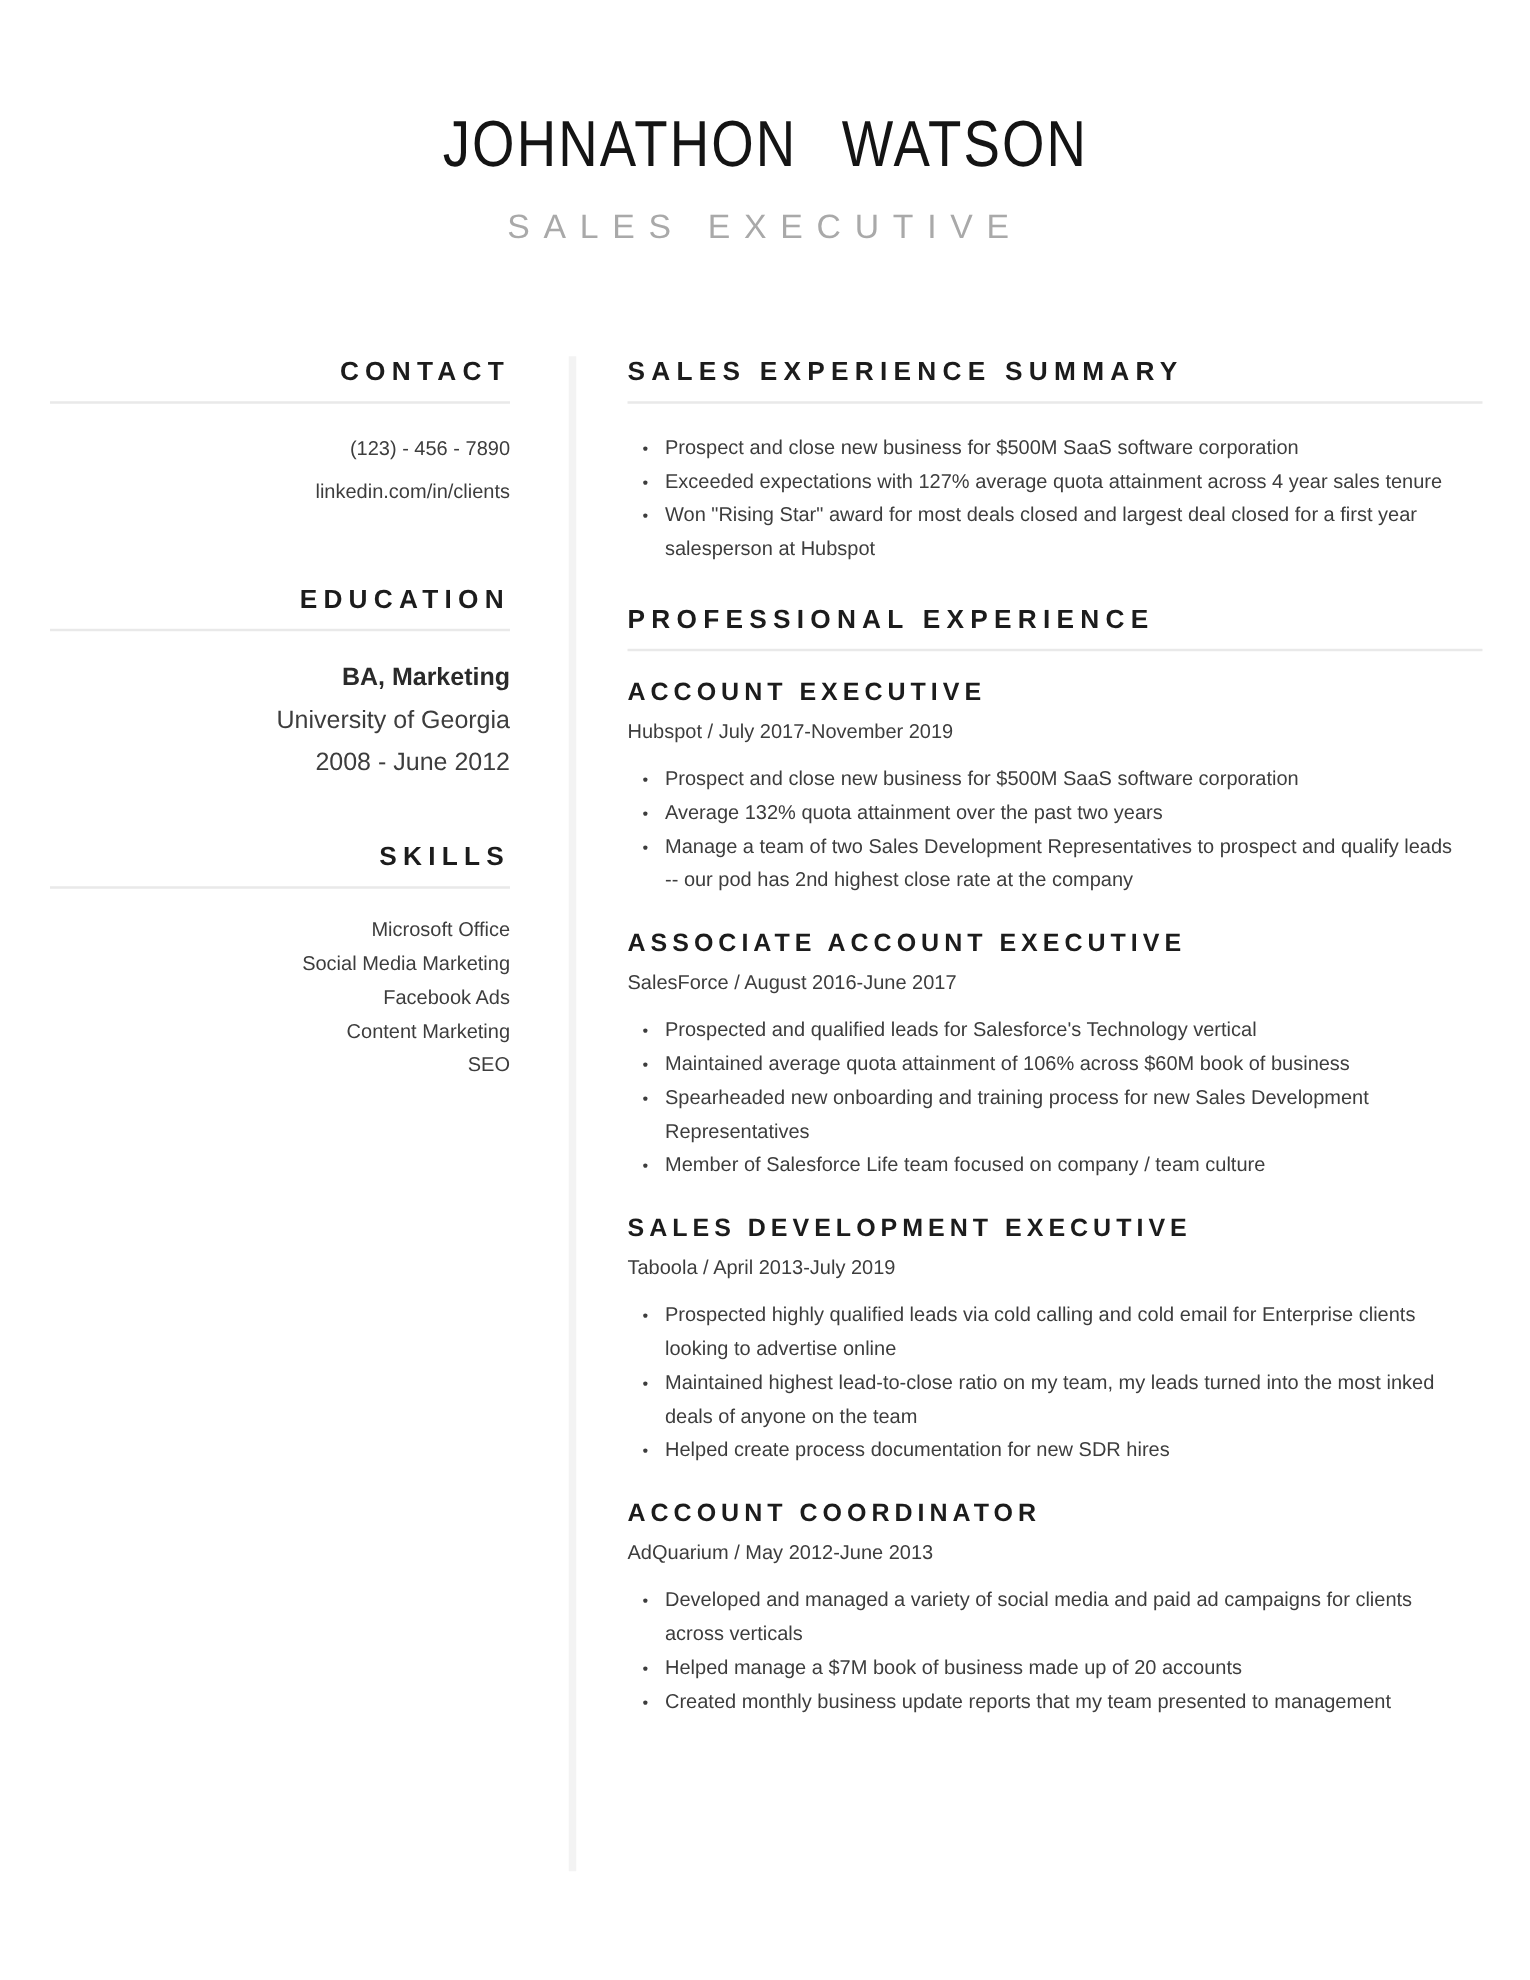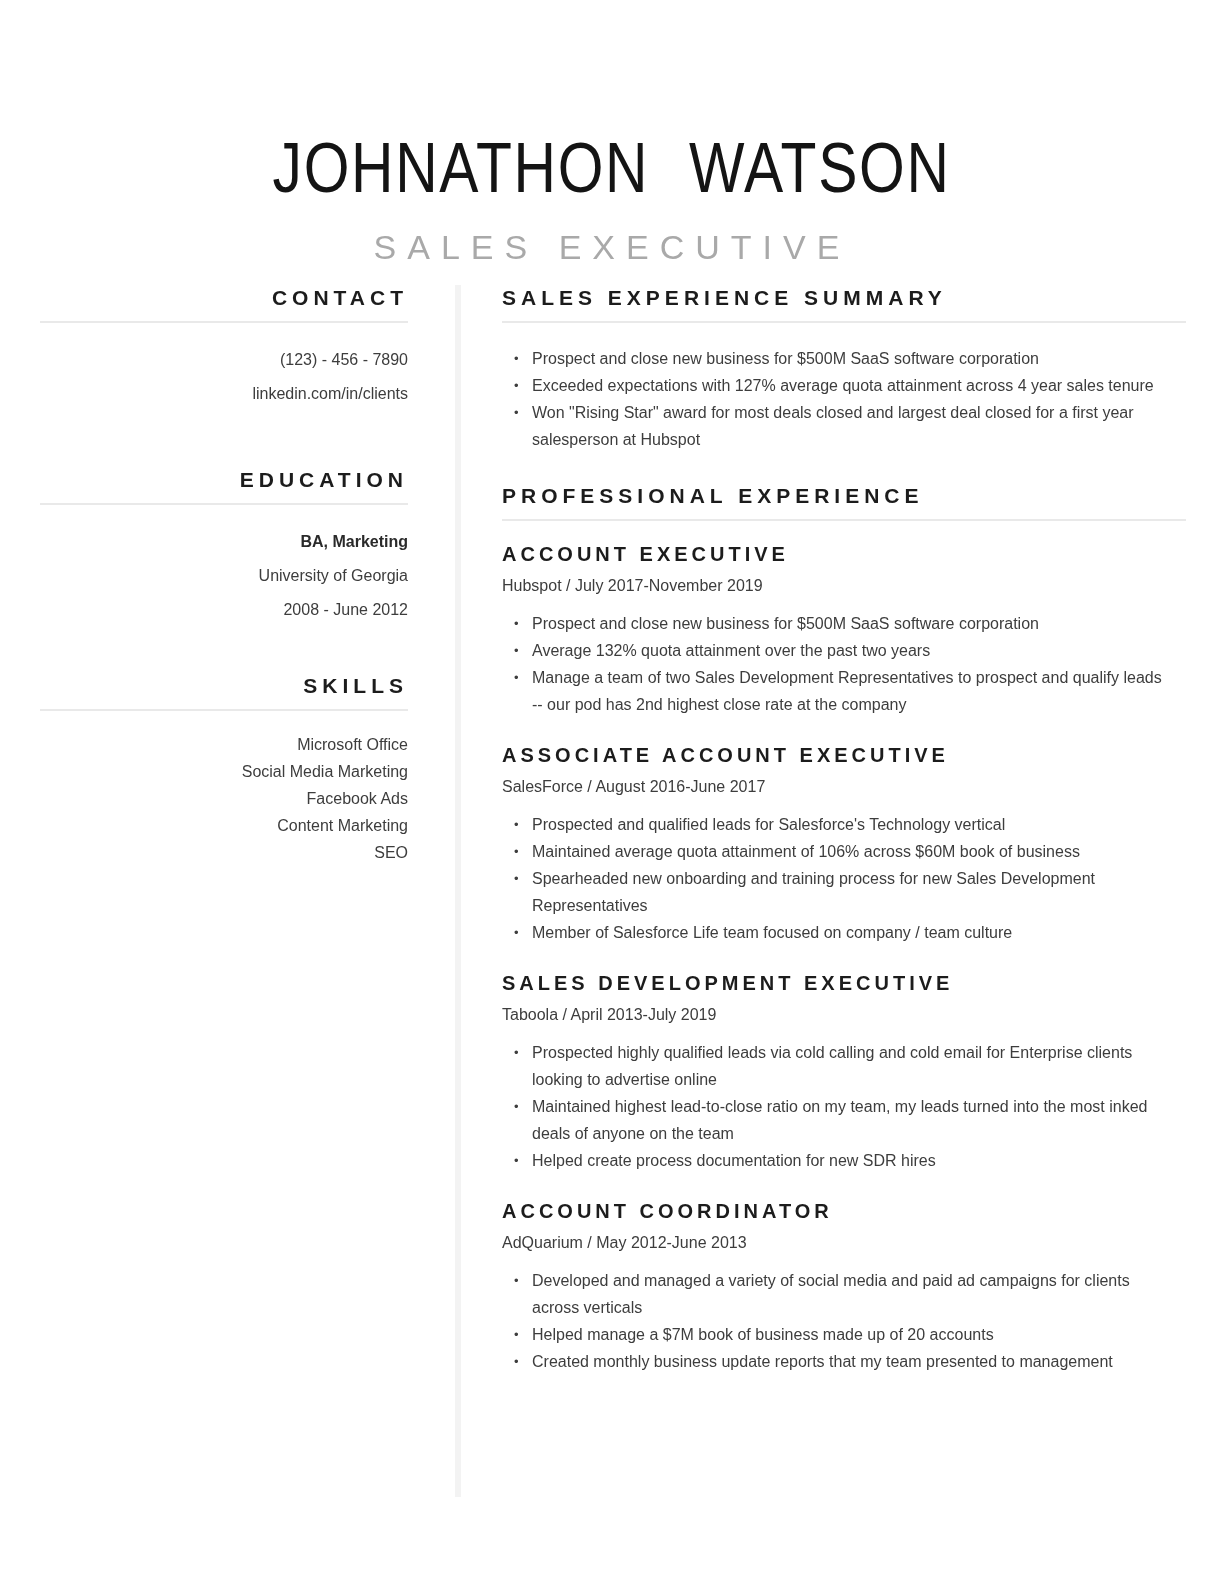--- a/index.html
+++ b/index.html
@@ -10,38 +10,38 @@
     --divider:#f3f3f3;
     --name:#141414;
   }
   *{margin:0;padding:0;box-sizing:border-box;}
   html,body{background:#ffffff;}
   body{font-family:"Liberation Sans","DejaVu Sans",sans-serif;color:var(--body);}
   .page{position:relative;width:1224px;height:1584px;background:#ffffff;overflow:hidden;}
 
   
   .header{position:absolute;top:86px;left:0;width:100%;text-align:center;}
-  .name{font-size:70px;font-weight:400;color:var(--name);letter-spacing:2px;word-spacing:26px;white-space:nowrap;margin-top:42px;}
+  .name{font-size:52px;font-weight:400;color:var(--name);letter-spacing:2px;word-spacing:26px;white-space:nowrap;}
   .name-inner{display:inline-block;transform:scaleX(0.84);transform-origin:50% 50%;}
-  .subtitle{margin-top:20px;font-size:34px;letter-spacing:11px;color:var(--subtitle);font-weight:400;}
+  .subtitle{margin-top:20px;font-size:27px;letter-spacing:11px;color:var(--subtitle);font-weight:400;}
 
   
   .sidebar{position:absolute;left:40px;top:285px;width:368px;text-align:right;}
   .divider{position:absolute;left:455px;top:285px;width:6px;height:1212px;background:var(--divider);}
   .main{position:absolute;left:502px;top:285px;width:684px;text-align:left;}
 
   h2{font-size:21px;font-weight:700;letter-spacing:5px;color:var(--heading);line-height:26px;}
   .rule{height:2px;background:var(--rule);margin:10px 0 18px 0;border:none;}
 
   
   .side-section{margin-bottom:0;}
   .side-section .rule{margin:10px 0 20px 0;}
   .contact-list,.edu-list,.skill-list{list-style:none;}
   .contact-list li{font-size:16px;line-height:34px;}
-  .edu-list li{font-size:16px;line-height:34px;}
+  .edu-list li{font-size:20px;line-height:34px;}
   .edu-degree{font-weight:700;color:#2a2a2a;}
   .skill-list li{font-size:16px;line-height:27px;}
   .interests-text{font-size:16px;line-height:26px;}
   .sec-contact{margin-bottom:56px;}
   .sec-education{margin-bottom:46px;}
   .sec-skills{margin-bottom:52px;}
 
   
   .main-section .rule{margin:10px 0 22px 0;}
   .bullets{list-style:none;padding-right:16px;}

